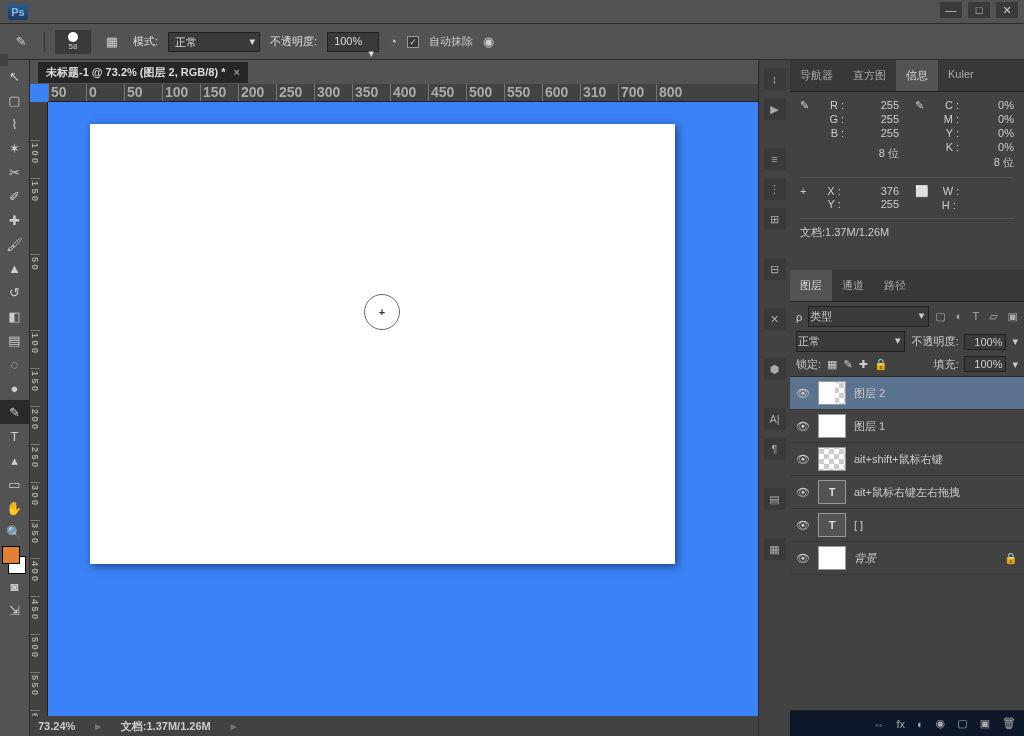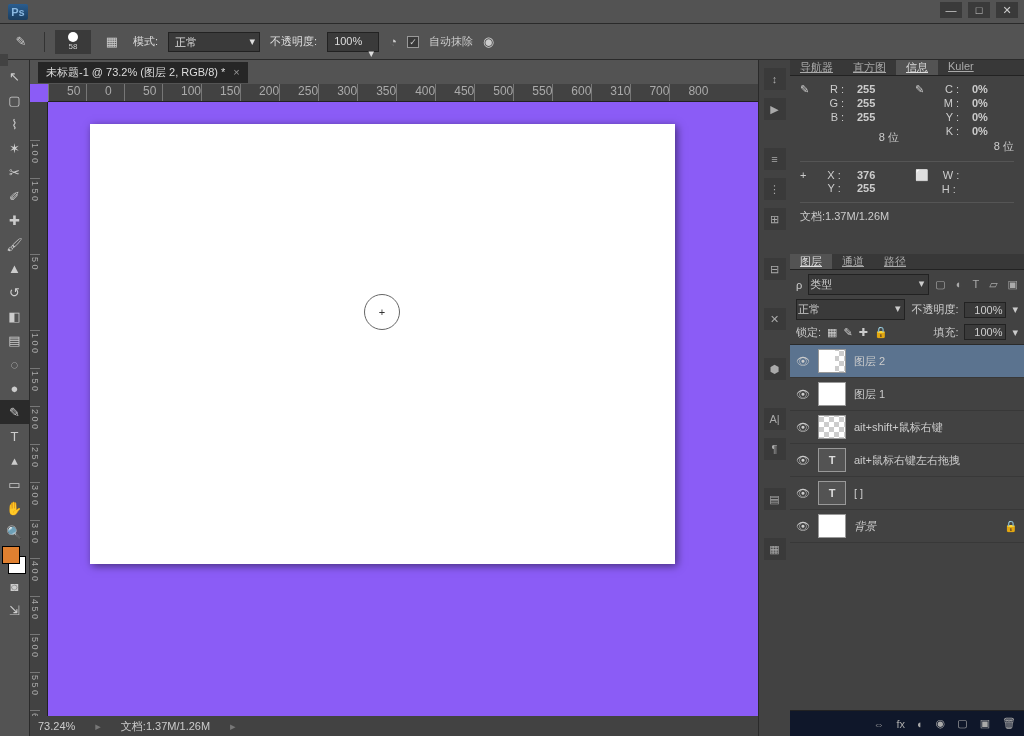--- a/index.html
+++ b/index.html
@@ -16,42 +16,42 @@
 .opt-select { background: #3a3a3a; color: #ddd; border: 1px solid #222; padding: 2px 18px 2px 6px; height: 20px; position: relative; }
 .opt-select::after { content: "▾"; position: absolute; right: 4px; }
 .checkbox { width: 12px; height: 12px; border: 1px solid #999; display: inline-flex; align-items: center; justify-content: center; font-size: 9px; background:#3a3a3a; }
 .main { display: flex; height: calc(736px - 60px); }
 .toolbox { width: 30px; background: #535353; border-right: 1px solid #2a2a2a; display: flex; flex-direction: column; padding-top: 4px; }
 .tool { height: 24px; display: flex; align-items: center; justify-content: center; cursor: pointer; position: relative; color:#ccc; font-size:13px; }
 .tool.active { background: #2a2a2a; }
 .tool-colors { margin-top: 2px; width:28px; height:28px; position:relative; }
 .tc-fg { position:absolute; top:0; left:2px; width:18px; height:18px; background:#e08030; border:1px solid #000; }
 .tc-bg { position:absolute; bottom:0; right:2px; width:18px; height:18px; background:#fff; border:1px solid #000; }
-.work { flex: 1; background: #8b5cf6; display: flex; flex-direction: column; position: relative; }
+.work { flex: 1; background: #3b82f6; display: flex; flex-direction: column; position: relative; font-weight: bold; }
 .doc-tab { background: #535353; height: 24px; padding: 0 8px; display: flex; align-items: center; gap: 4px; position: relative; }
 .tab { background: #262626; padding: 3px 8px; color: #ddd; display: flex; align-items: center; gap: 8px; }
 .tab .x { color:#999; cursor:pointer; }
 .canvas-wrap { flex: 1; position: relative; overflow: hidden; }
 .ruler-h { position:absolute; top:0; left:18px; right:0; height:18px; background:#424242; display:flex; overflow:hidden; border-bottom:1px solid #222; }
 .ruler-v { position:absolute; top:18px; left:0; width:18px; bottom:0; background:#424242; border-right:1px solid #222; }
-.rmark { flex:0 0 38px; text-align:left; font-size:12px; color:#aaa; border-left:1px solid #777; padding-left:18px; }
+.rmark { flex:0 0 38px; text-align:left; font-size:14px; color:#aaa; border-left:1px solid #777; padding-left:2px; }
 .rmark-v { height:38px; writing-mode:vertical-rl; text-align:left; font-size:9px; color:#aaa; border-top:1px solid #777; padding-top:2px; }
 .canvas { position: absolute; top: 40px; left: 60px; width: 585px; height: 440px; background: #fff; box-shadow: 2px 2px 8px rgba(0,0,0,.5); }
 .cursor-circle { position: absolute; width: 36px; height:36px; border:1px solid #666; border-radius:50%; left:274px; top:170px; display:flex; align-items:center; justify-content:center; font-size:11px; color:#333; }
 .status { height: 20px; background: #424242; display: flex; align-items: center; padding: 0 8px; gap: 20px; font-size:11px; color:#ccc; position:absolute; bottom:0; left:0; right:0; }
 .right-dock { width: 32px; background: #424242; border-left: 1px solid #2a2a2a; display:flex; flex-direction:column; gap:8px; padding-top:8px; align-items:center; }
 .dock-ic { width:22px; height:22px; background:#3a3a3a; display:flex; align-items:center; justify-content:center; color:#aaa; cursor:pointer; }
 .panels { width: 234px; background: #424242; display: flex; flex-direction: column; }
 .panel-tabs { display:flex; background:#383838; border-bottom:1px solid #222; }
-.ptab { padding: 0 10px; cursor:pointer; color:#aaa;text-decoration:underline; }
+.ptab { padding: 8px 10px; cursor:pointer; color:#aaa; }
 .ptab.active { background:#535353; color:#ddd; }
 .panel-body { padding: 6px 10px; background:#424242; font-size:11px; color:#ccc; }
 .info-row { display:flex; justify-content:space-between; margin:1px 0; }
 .info-row .lbl { width:18px; text-align:right; }
-.info-row .val { width:42px; text-align:left;font-weight:bold; }
+.info-row .val { width:42px; text-align:right; }
 .info-block { display:flex; gap:16px; }
 .info-col { flex:1; }
 .eyedrop { display:inline-block; margin-right:4px; }
 .info-mid { display:flex; gap:16px; margin-top:6px; padding-top:6px; border-top:1px solid #555; }
 .info-doc { margin-top:6px; padding-top:6px; border-top:1px solid #555; }
 .info-hint { margin-top:8px; line-height:1.4; font-size:10px; }
 .color-panel { height:24px; }
 .layers-panel { flex:1; display:flex; flex-direction:column; background:#0f172a; }
 .layer-opts { padding:4px 6px; display:flex; flex-direction:column; gap:4px; background:#424242; border-bottom:1px solid #2a2a2a; }
 .lo-row { display:flex; align-items:center; gap:6px; }

